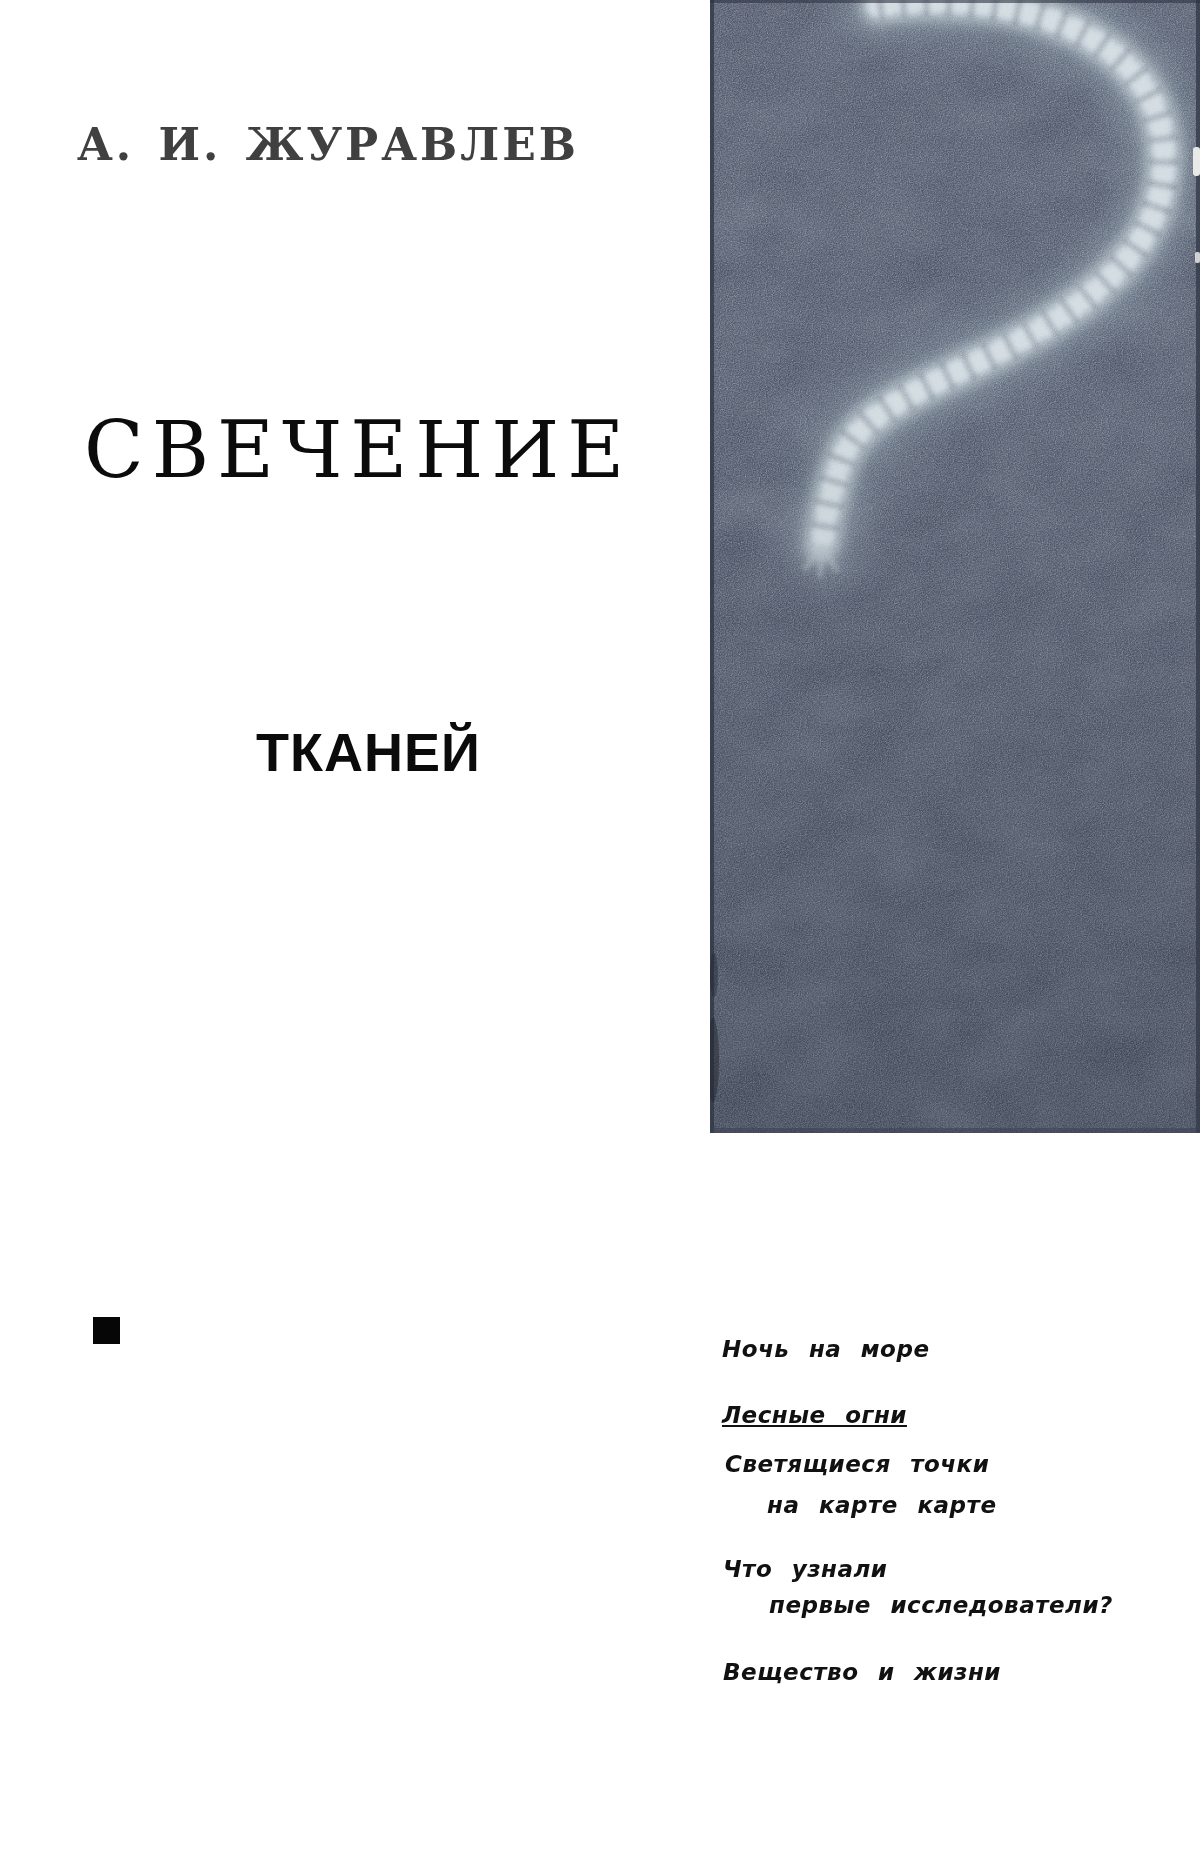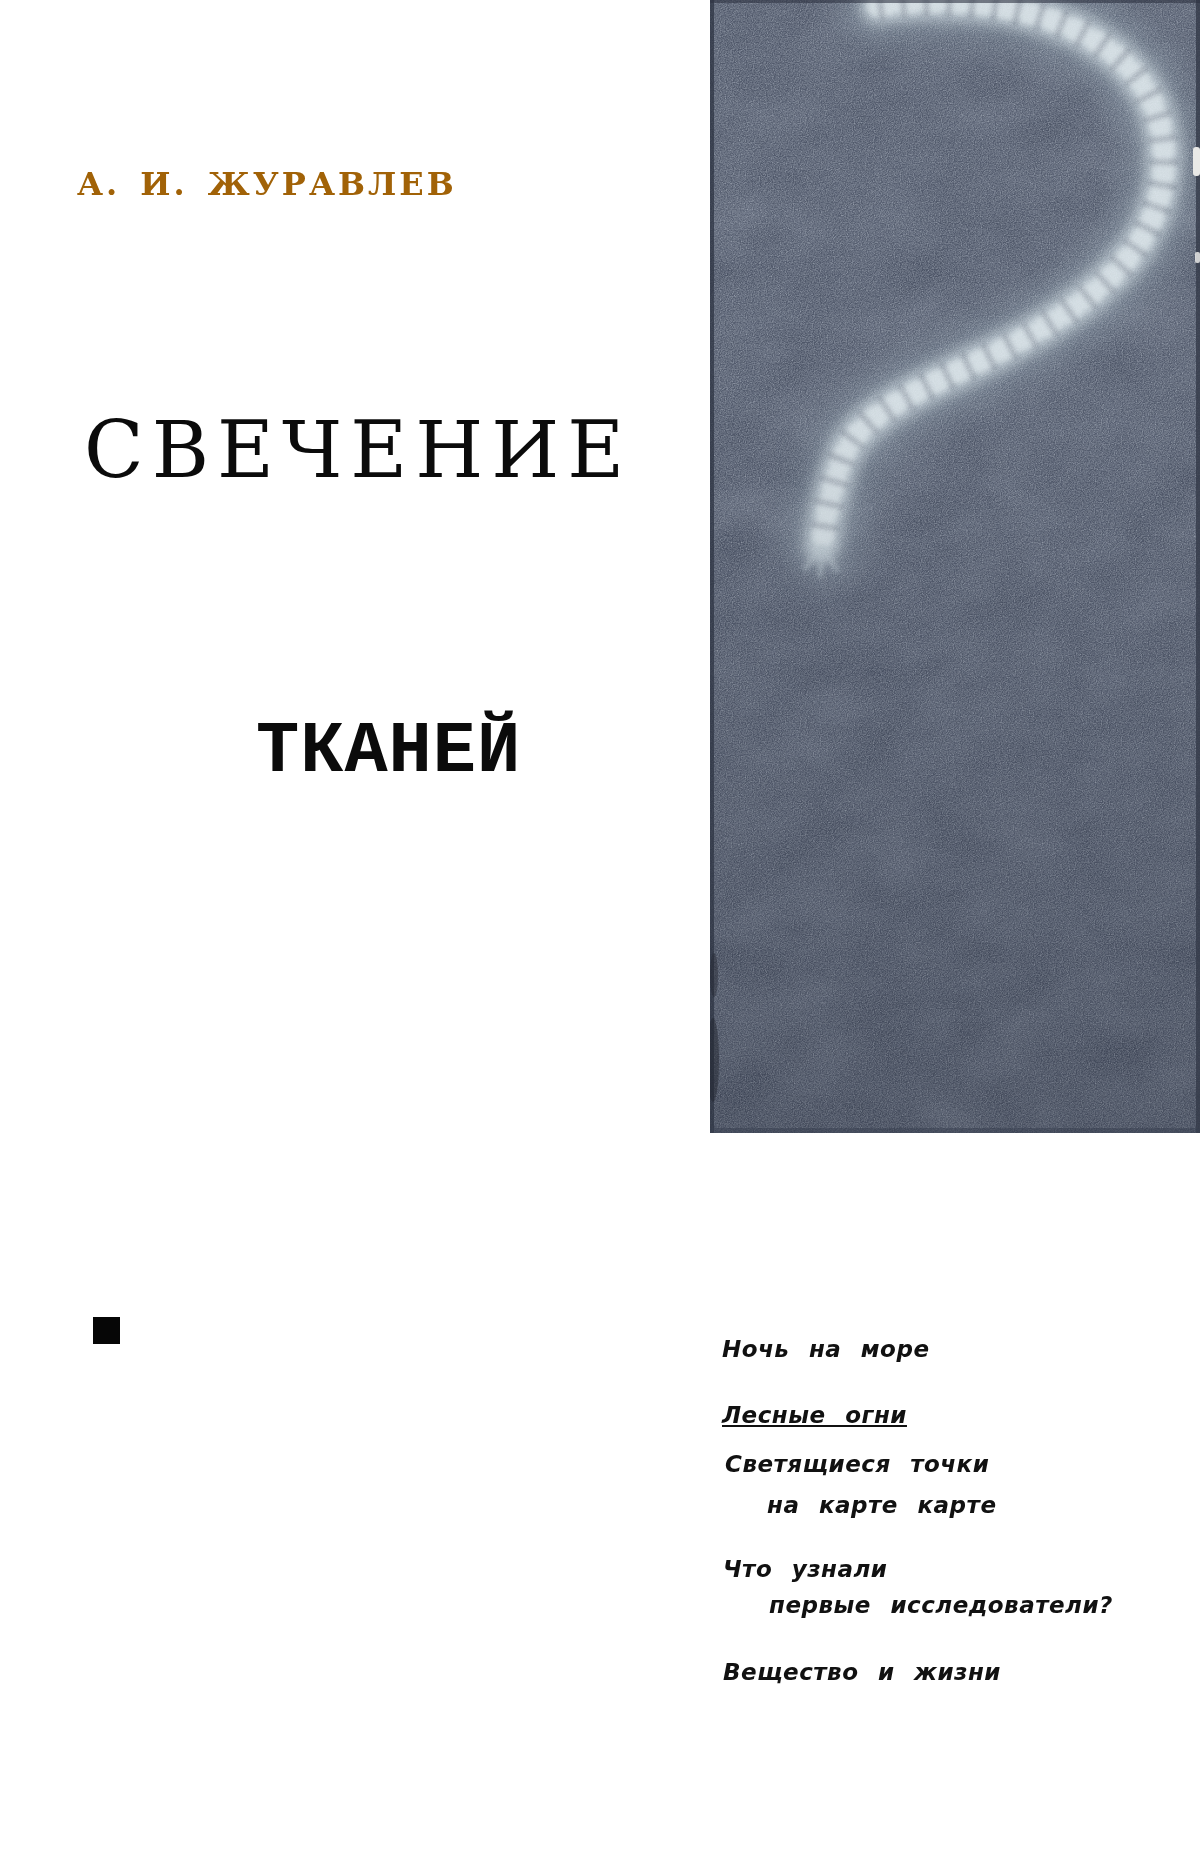--- a/index.html
+++ b/index.html
@@ -9,44 +9,44 @@
     background:#ffffff;
     overflow:hidden;
     font-family:"DejaVu Sans", sans-serif;
   }
 
   
   .authors{
     position:absolute;left:77px;top:122px;
     font-family:"DejaVu Serif", serif;
     font-weight:bold;
-    font-size:32px;line-height:45px;
+    font-size:44px;line-height:45px;
     letter-spacing:3px;word-spacing:6px;
-    color:#a16207;white-space:nowrap;margin-top:40px;
+    color:#404040;white-space:nowrap;
   }
   .title-line{
     position:absolute;margin:0;
     color:#0b0b0b;white-space:nowrap;
   }
   .title-1{
     left:84px;top:411px;
     font-family:"DejaVu Serif", serif;
     font-weight:normal;font-size:78px;line-height:78px;
     letter-spacing:8px;
   }
   .title-2{
     left:266px;top:556px;
     font-family:"DejaVu Sans", sans-serif;
     font-weight:bold;font-size:84px;line-height:84px;
     letter-spacing:2px;
   }
   .title-3{
     left:256px;top:711px;
-    font-family:Liberation Mono, monospace;
-    font-weight:bold;font-size:72px;line-height:82px;
+    font-family:Liberation Sans, sans-serif;
+    font-weight:bold;font-size:54px;line-height:82px;
     letter-spacing:1px;
   }
 
   .bullet-square{
     position:absolute;left:93px;top:1317px;
     width:27px;height:27px;background:#060606;
   }
 
   
   .photo-panel{

